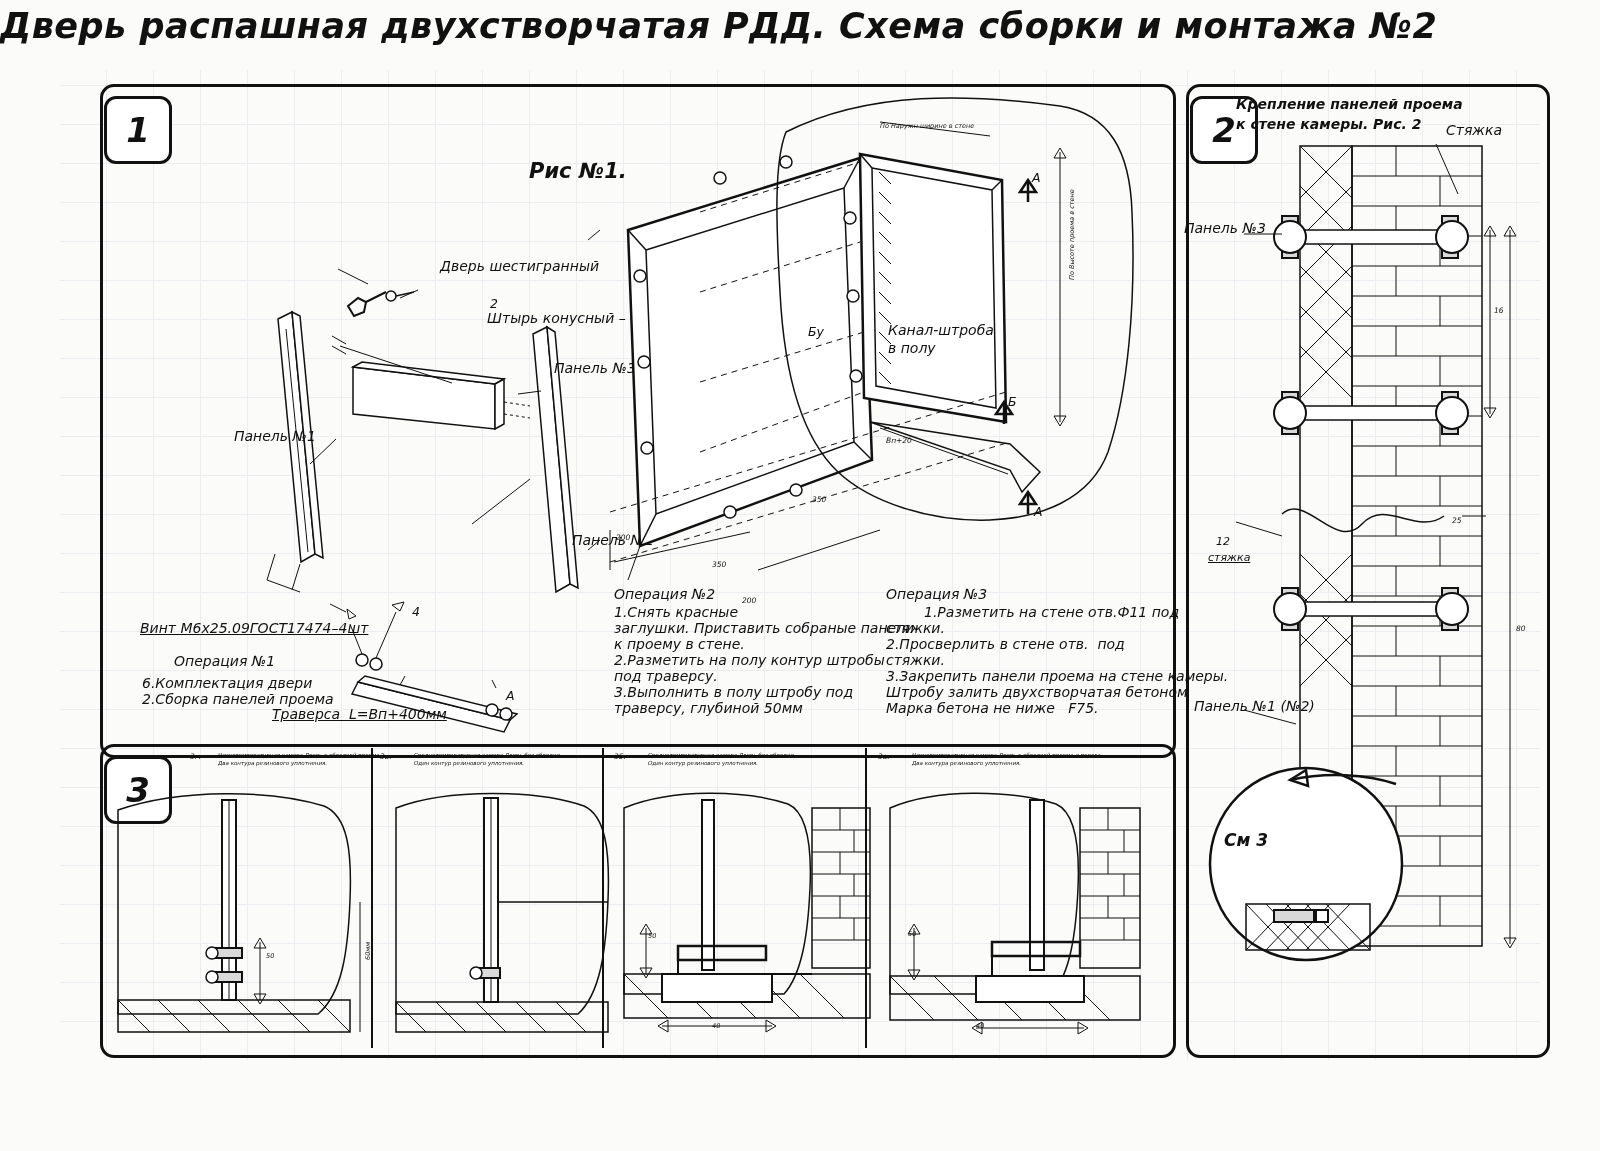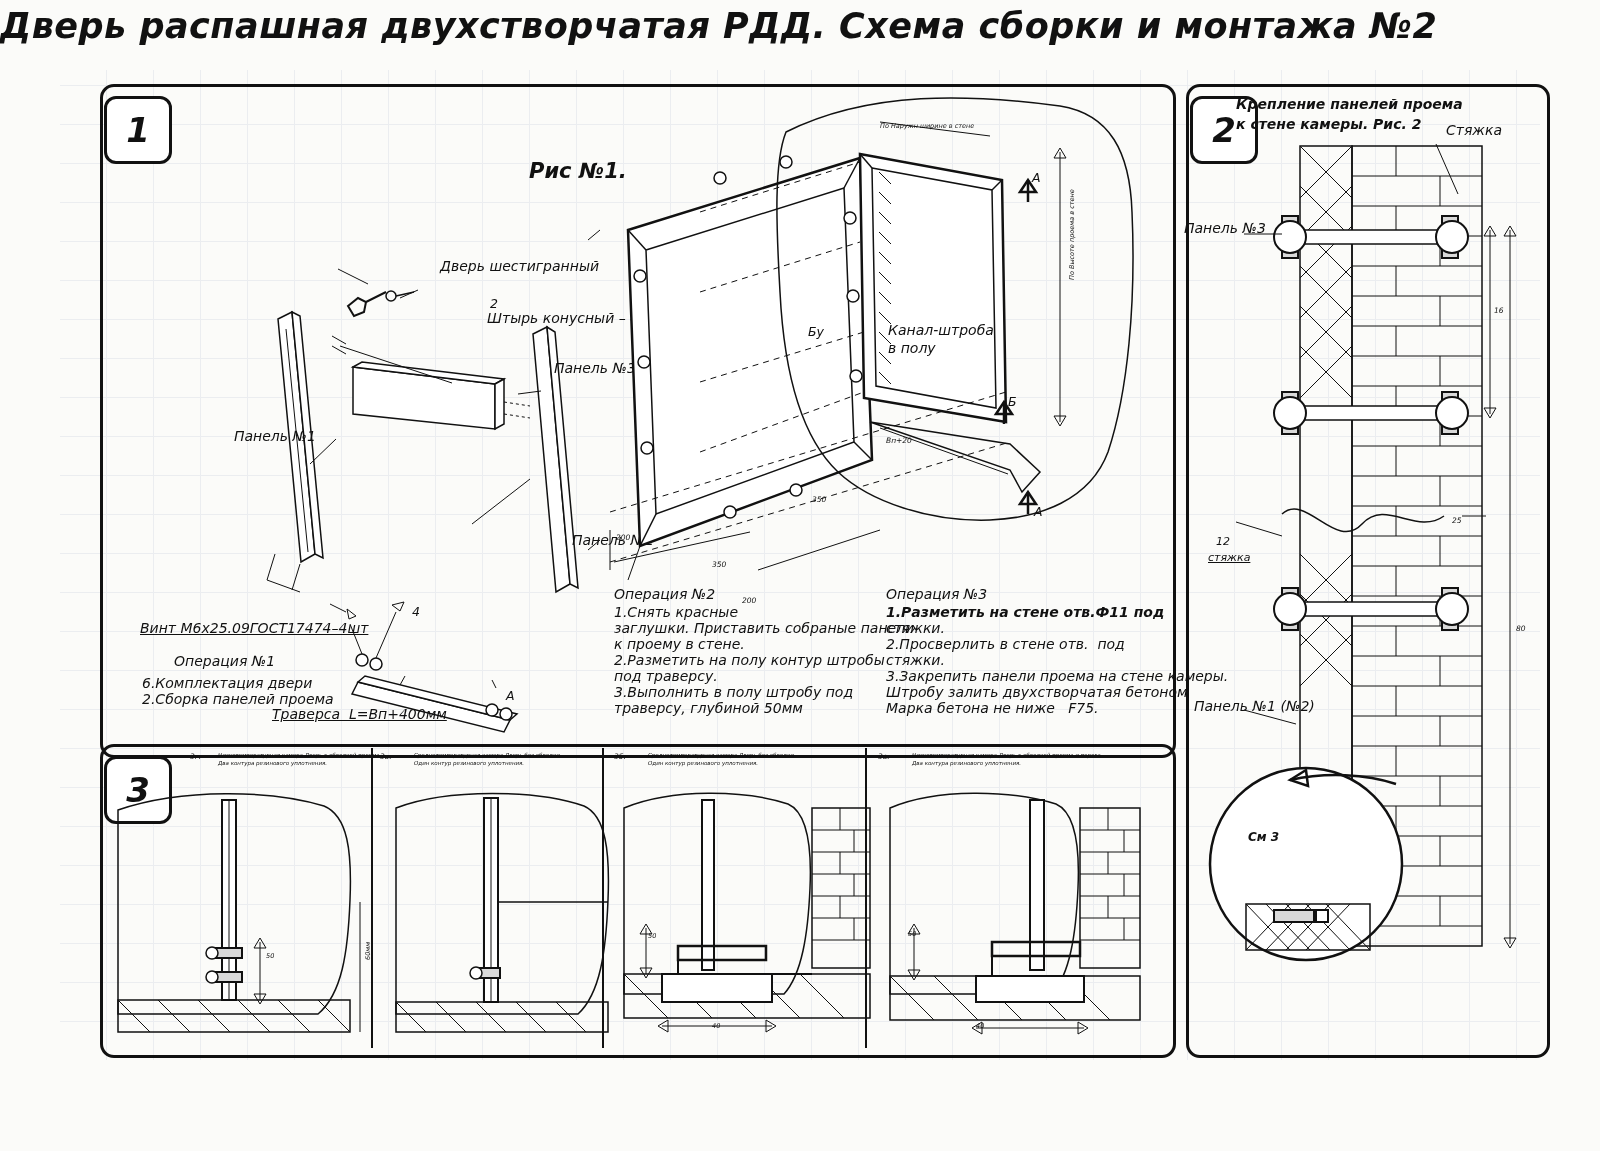--- a/index.html
+++ b/index.html
@@ -16,21 +16,21 @@
      font-family:"DejaVu Sans",sans-serif;font-weight:bold;font-style:italic;
      font-size:35px;letter-spacing:.5px;white-space:nowrap;}
 
   .panel{position:absolute;border:3px solid #111;border-radius:14px;background:transparent;}
   .numbox{position:absolute;border:3px solid #111;border-radius:12px;width:62px;height:62px;
      display:flex;align-items:center;justify-content:center;background:#fff;
      font-family:"DejaVu Sans",sans-serif;font-style:italic;font-weight:bold;font-size:34px;}
 
   .lbl{position:absolute;font-family:"DejaVu Sans",sans-serif;font-style:italic;white-space:pre;}
   .h1{font-size:21px;font-weight:bold;}
-  .h2{font-size:12px;font-weight:bold;margin-left:24px;}
+  .h2{font-size:17px;font-weight:bold;}
   .t13{font-size:14px;}
   .t12{font-size:12.5px;}
   .t11{font-size:11px;margin-top:13px;}
   .t8{font-size:7.5px;}
   .t7{font-size:6.5px;}
   .t6{font-size:5.5px;}
   .ul{text-decoration:underline;}
 
   svg{position:absolute;left:0;top:0;overflow:visible;}
   .ln{stroke:#111;fill:none;}
@@ -215,21 +215,21 @@
   <div class="lbl t13" style="left:614px;top:586px;">Операция №2</div>
   <div class="lbl t13" style="left:614px;top:604px;">1.Снять красные</div>
   <div class="lbl t13" style="left:614px;top:620px;">заглушки. Приставить собраные панели</div>
   <div class="lbl t13" style="left:614px;top:636px;">к проему в стене.</div>
   <div class="lbl t13" style="left:614px;top:652px;">2.Разметить на полу контур штробы</div>
   <div class="lbl t13" style="left:614px;top:668px;">под траверсу.</div>
   <div class="lbl t13" style="left:614px;top:684px;">3.Выполнить в полу штробу под</div>
   <div class="lbl t13" style="left:614px;top:700px;">траверсу, глубиной 50мм</div>
 
   <div class="lbl t13" style="left:886px;top:586px;">Операция №3</div>
-  <div class="lbl t13" style="left:886px;top:604px;font-weight:bold;">1.Разметить на стене отв.Ф11 под</div>
+  <div class="lbl t13" style="left:924px;top:604px;">1.Разметить на стене отв.Ф11 под</div>
   <div class="lbl t13" style="left:886px;top:620px;">стяжки.</div>
   <div class="lbl t13" style="left:886px;top:636px;">2.Просверлить в стене отв.  под</div>
   <div class="lbl t13" style="left:886px;top:652px;">стяжки.</div>
   <div class="lbl t13" style="left:886px;top:668px;">3.Закрепить панели проема на стене камеры.</div>
   <div class="lbl t13" style="left:886px;top:684px;">Штробу залить двухстворчатая бетоном</div>
   <div class="lbl t13" style="left:886px;top:700px;">Марка бетона не ниже   F75.</div>
 
   <div class="panel" style="left:1186px;top:84px;width:358px;height:968px;"></div>
   <div class="numbox" style="left:1190px;top:96px;">
     <span>2</span>

